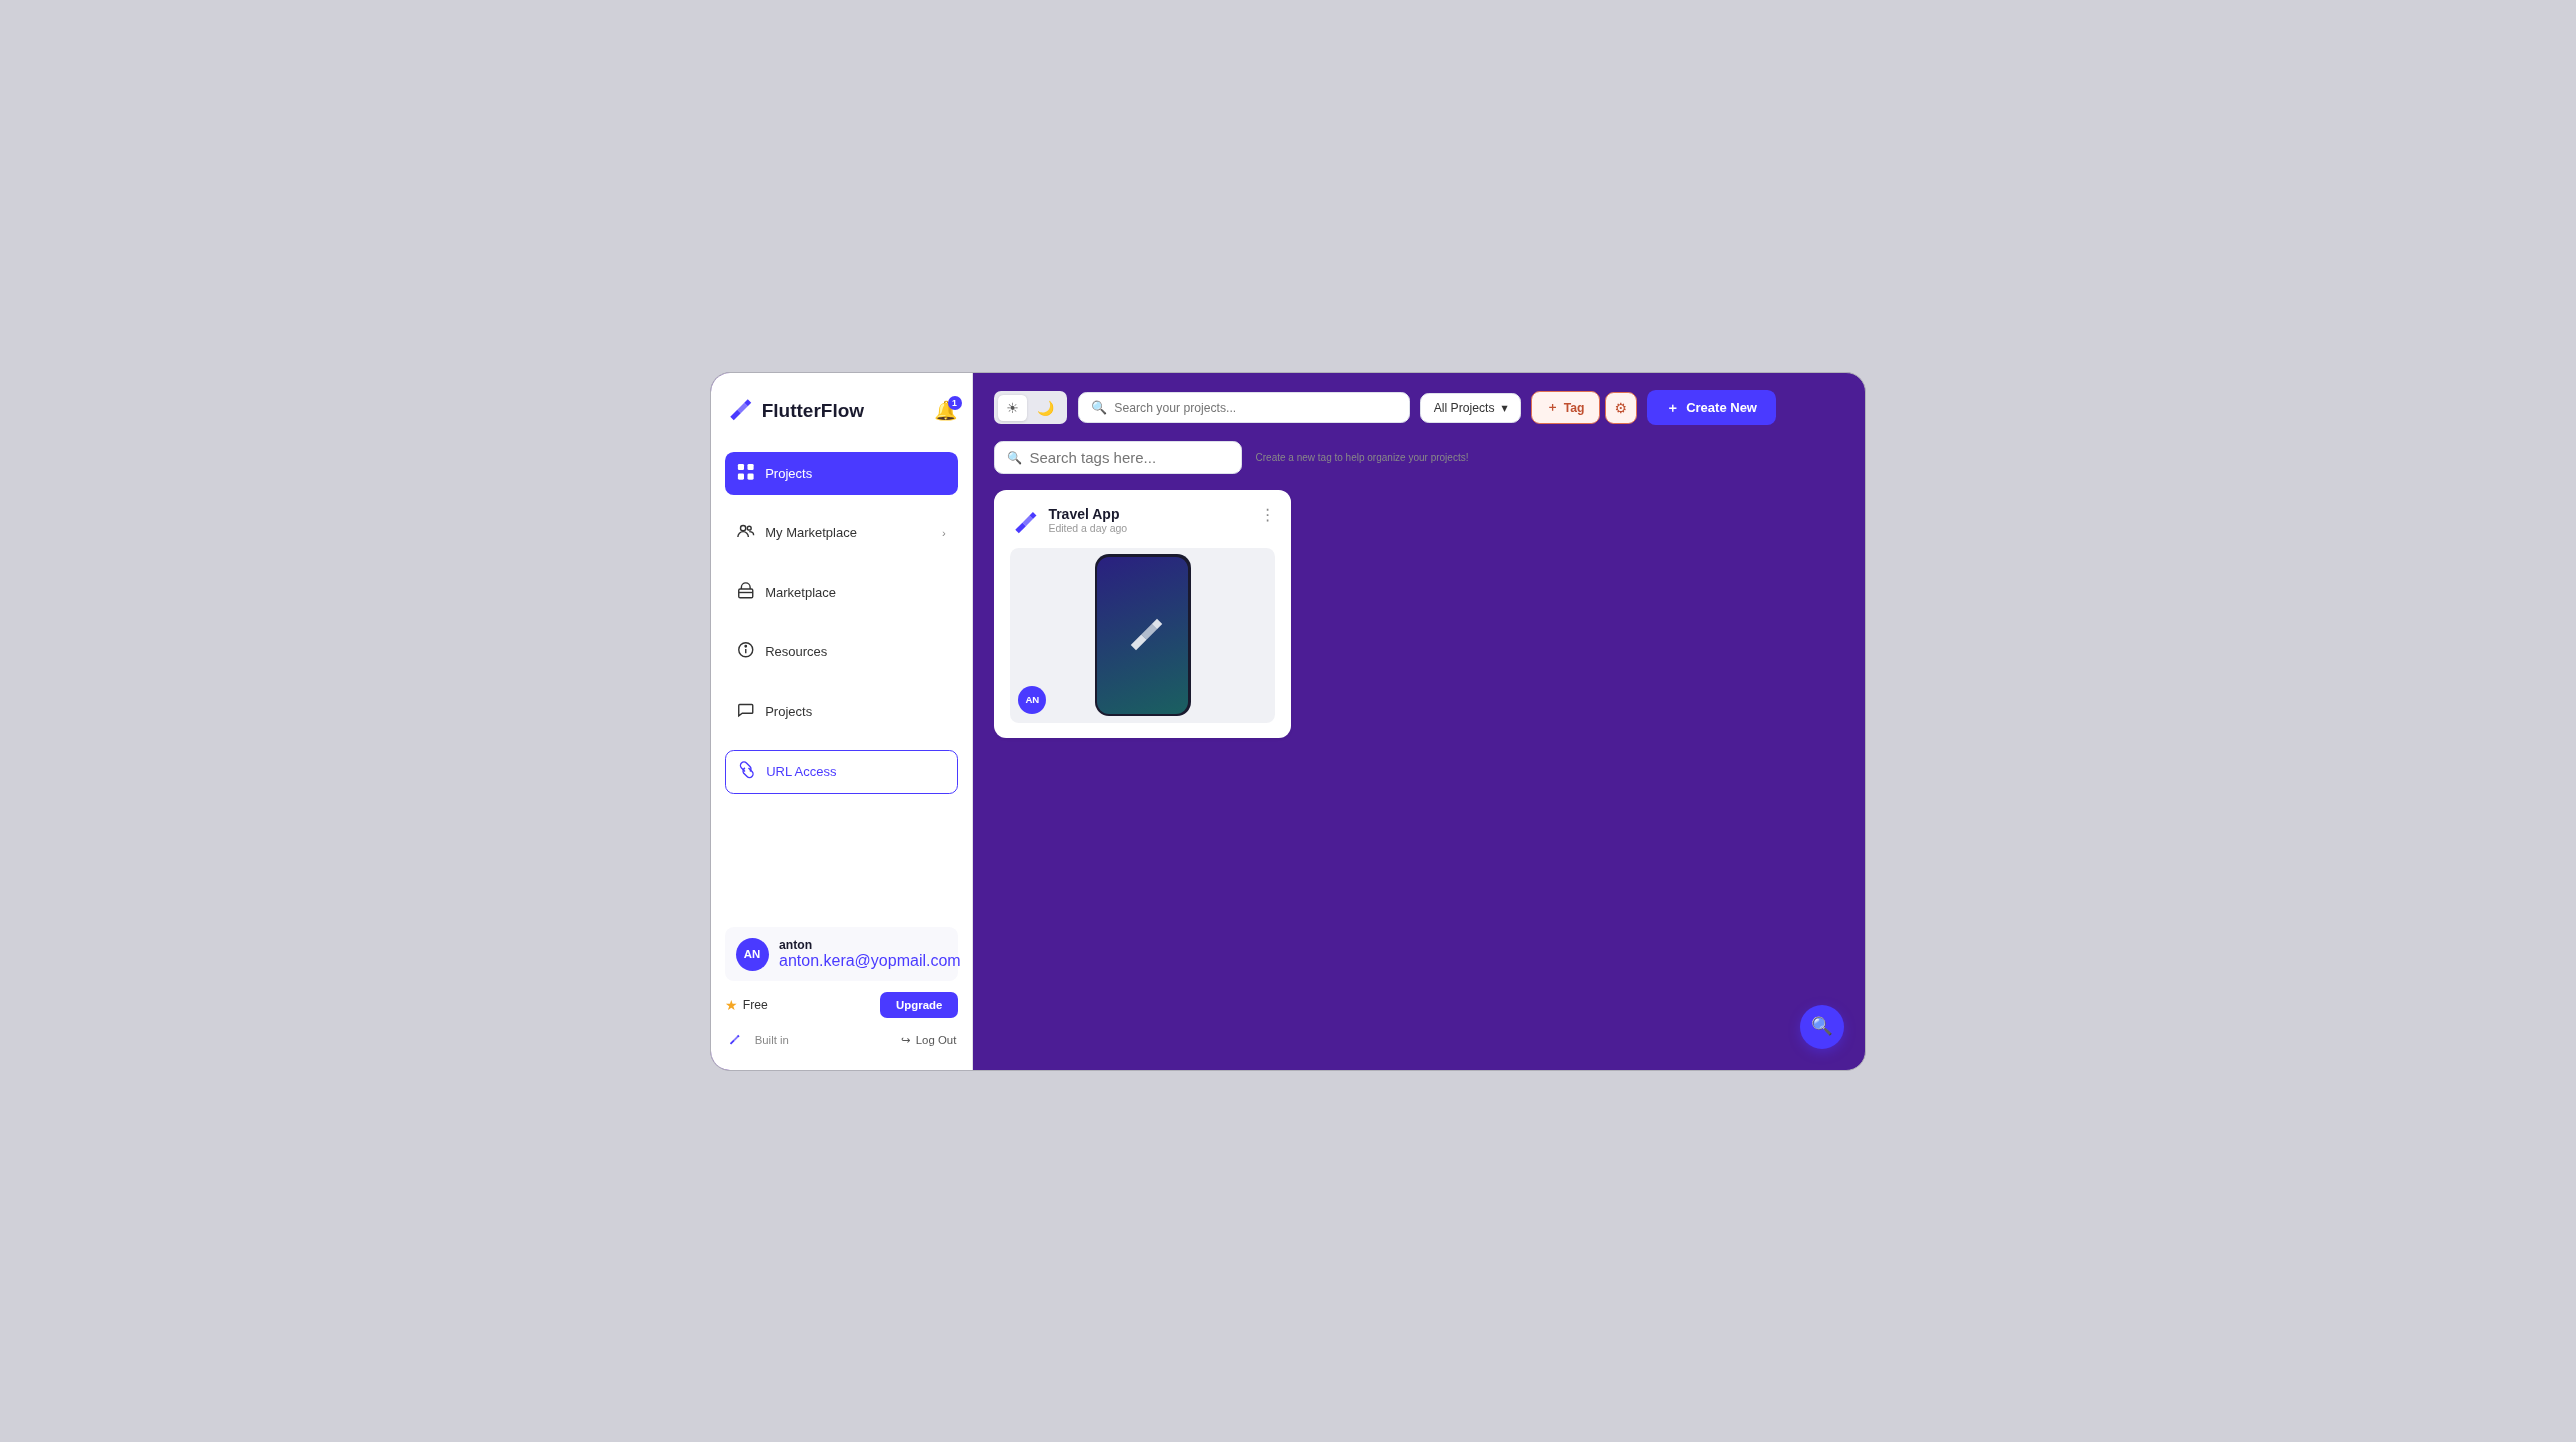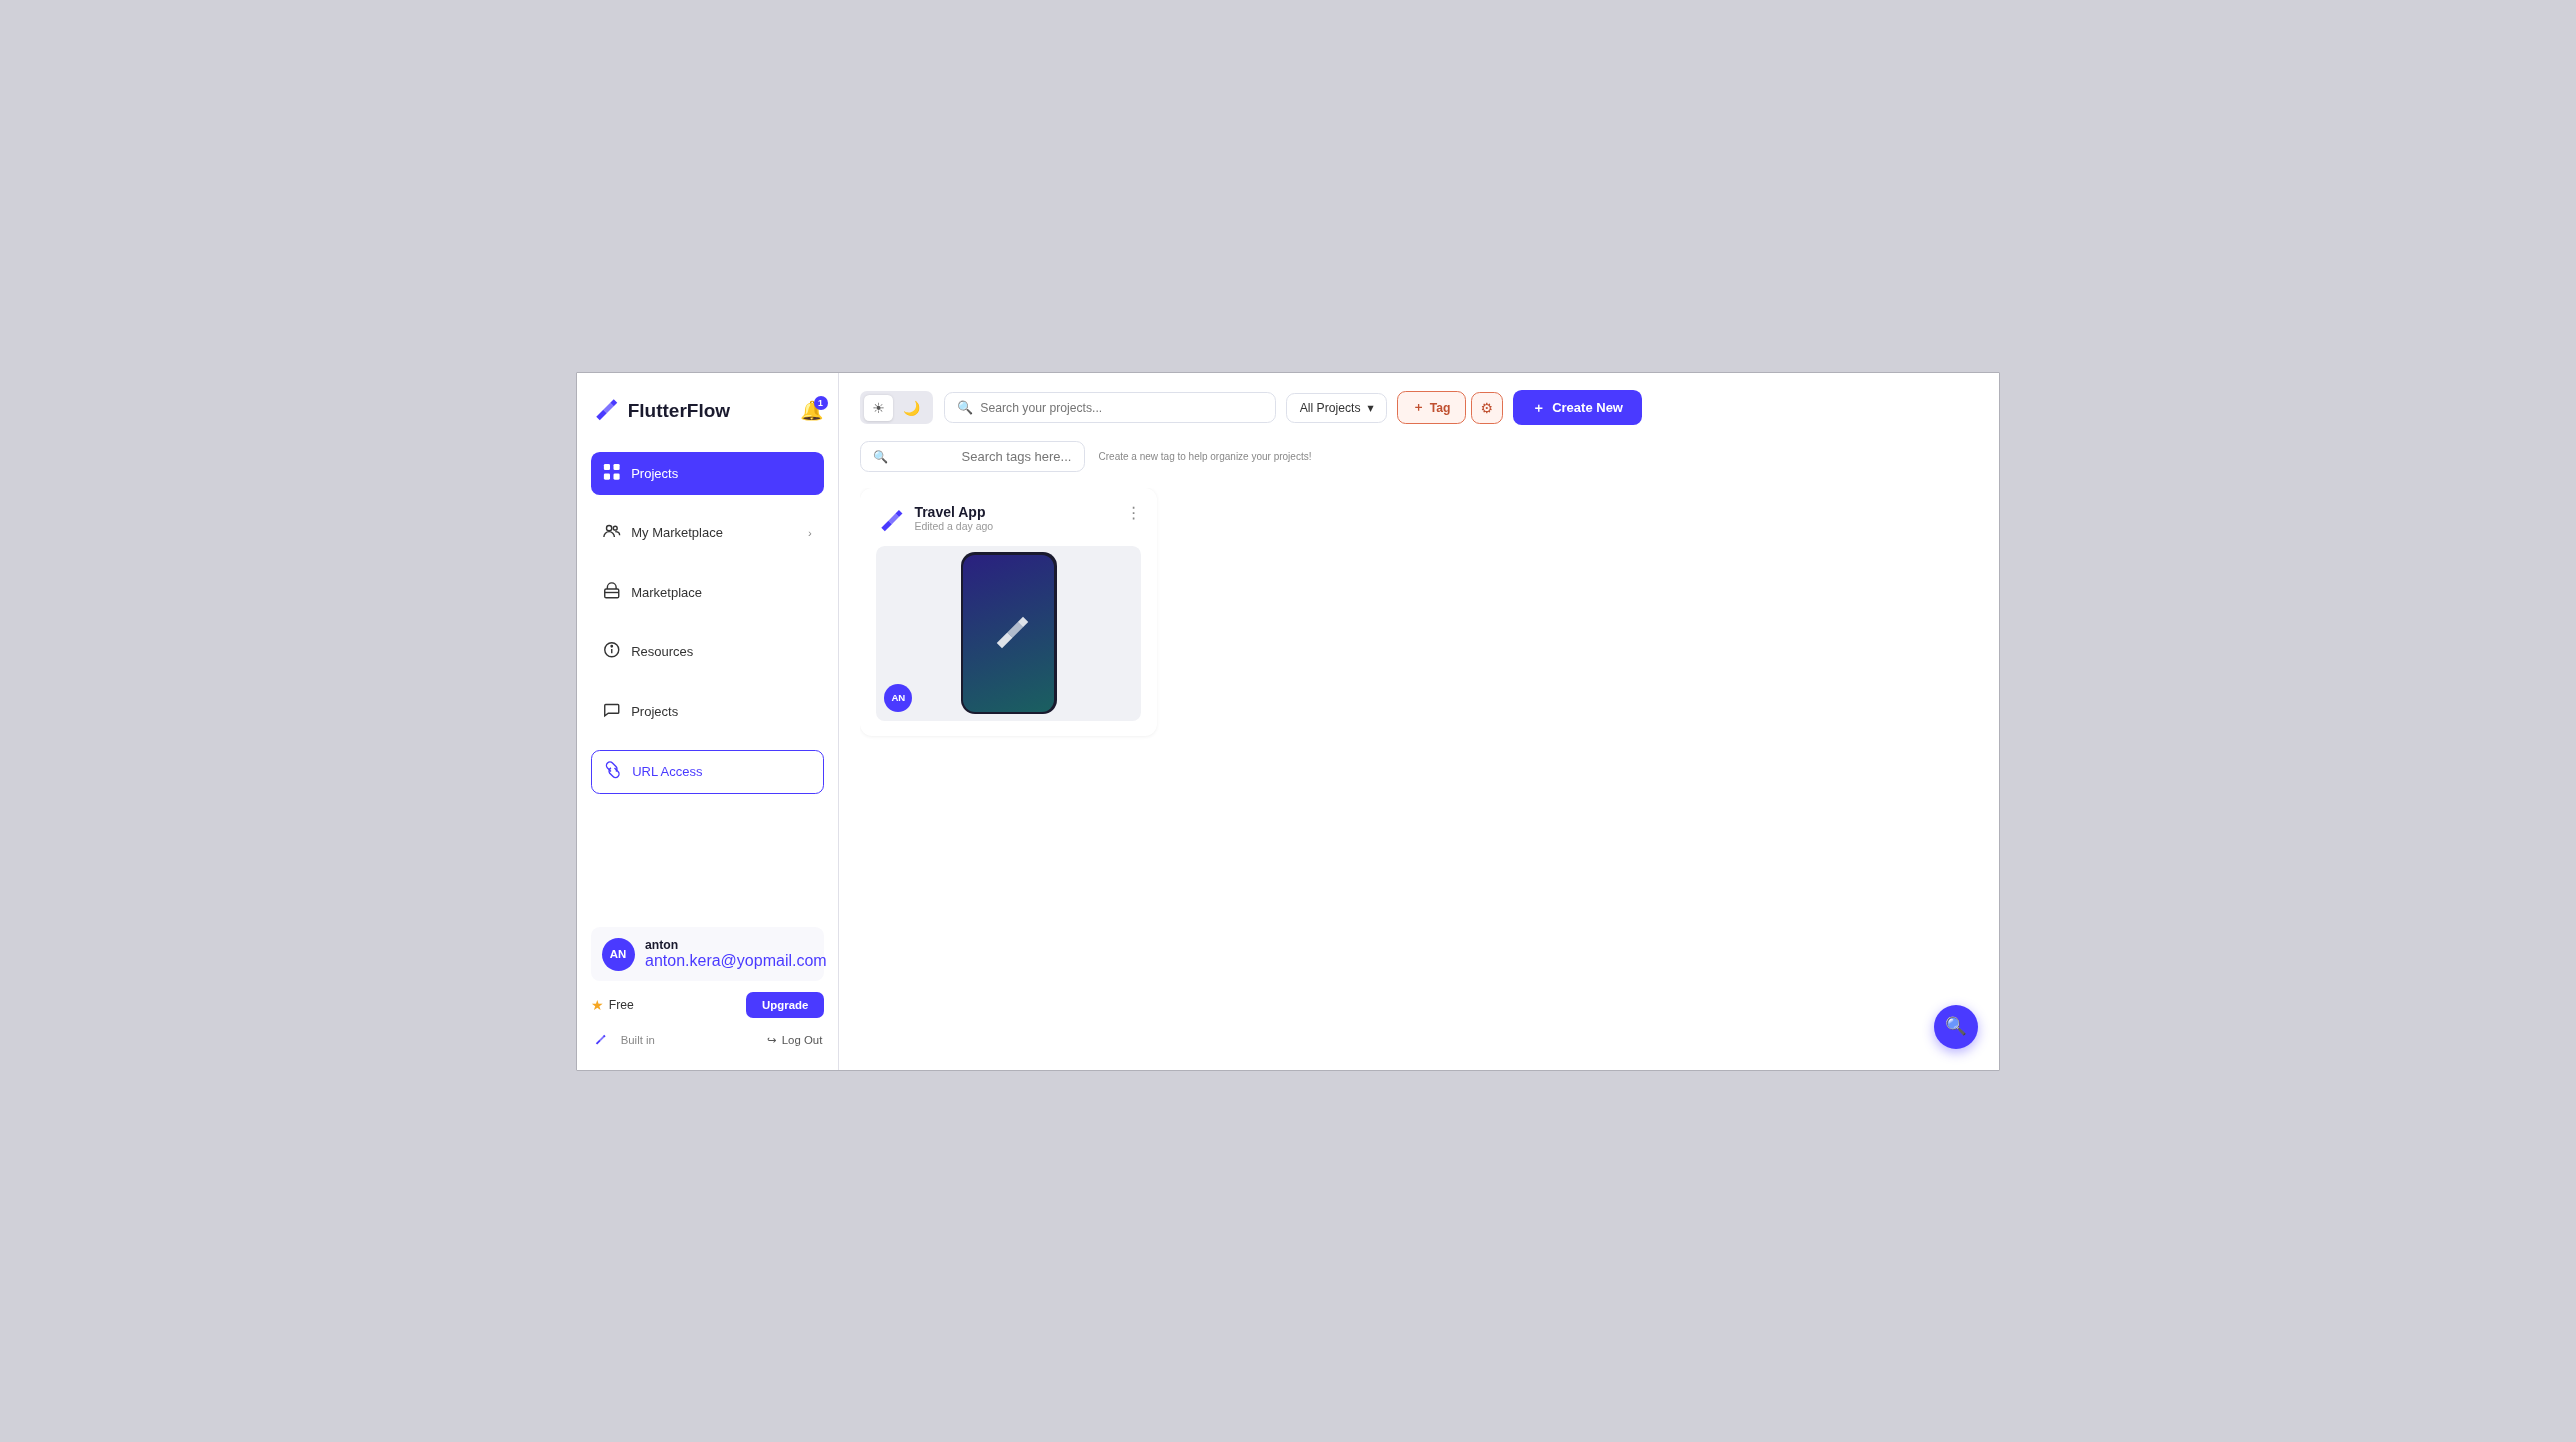--- a/index.html
+++ b/index.html
@@ -5,24 +5,24 @@
     * { box-sizing: border-box; margin: 0; padding: 0; }
     body {
       background: #d0d0d8;
       display: flex;
       align-items: center;
       justify-content: center;
       min-height: 100vh;
       font-family: -apple-system, BlinkMacSystemFont, 'Segoe UI', sans-serif;
     }
     .window {
-      width: 1424px;
+      width: 1156px;
       height: 699px;
-      background: #ffffff;
-      border-radius: 1px;
+      background: #4c1d95;
+      border-radius: 20px;
       border: 1.7px solid #b0b0b8;
       display: flex;
       overflow: hidden;
       position: relative;
     }
     
     .sidebar {
       width: 262px;
       min-width: 262px;
       background: #fff;
@@ -307,24 +307,23 @@
       gap: 7px;
       background: #fff;
       border: 0.9px solid #dde0ea;
       border-radius: 8.7px;
       padding: 7px 12.2px;
       min-width: 192px;
     }
     .tag-search input {
       border: none;
       outline: none;
-      font-size: 13px;
+      font-size: 15px;
       color: #aaa;
       background: transparent;
-      text-align: right;
     }
     .tags-hint { font-size: 10px; color: #888; }
     
     .projects-area { flex: 1; overflow-y: auto; }
     .project-card {
       background: #fff;
       border-radius: 12.2px;
       width: 297px;
       padding: 15.7px;
       position: relative;

